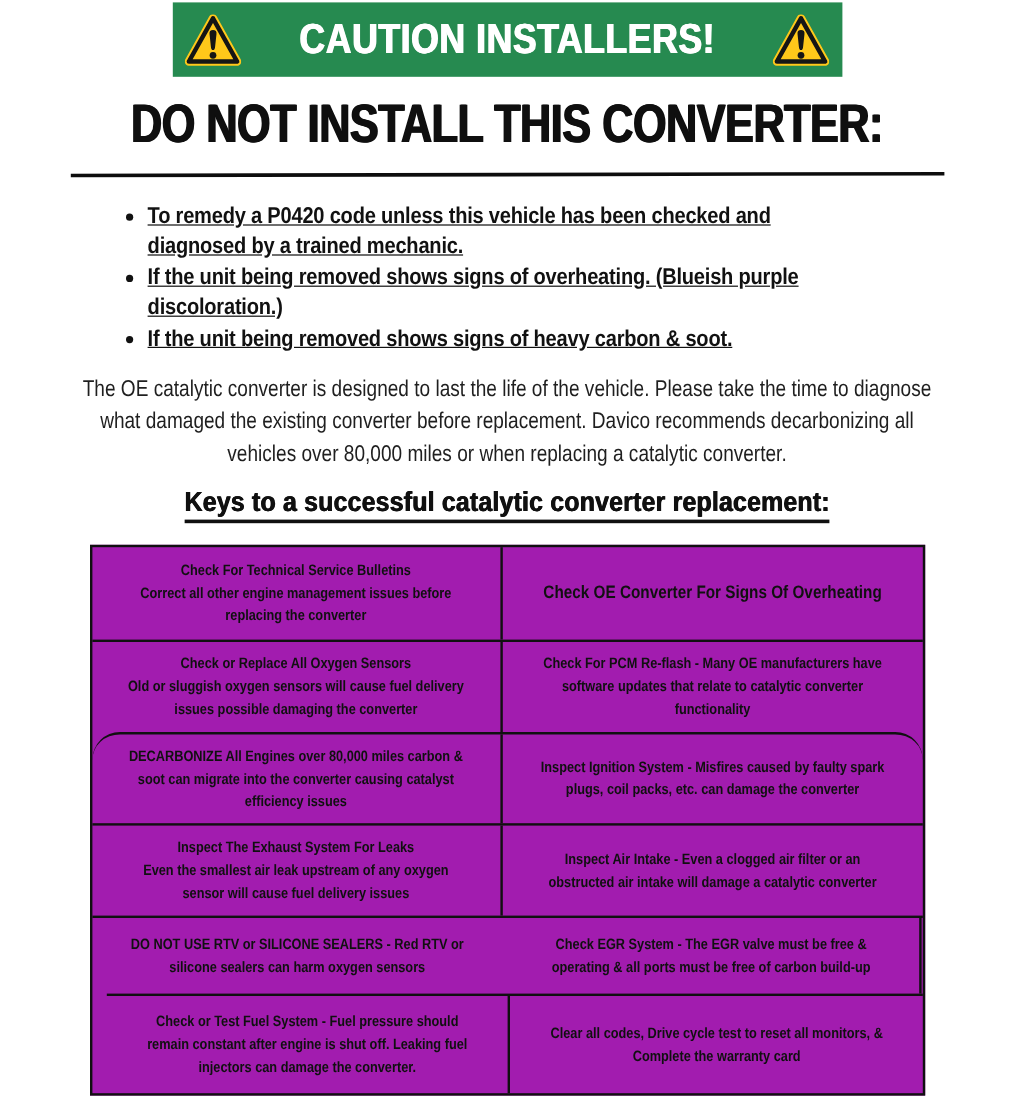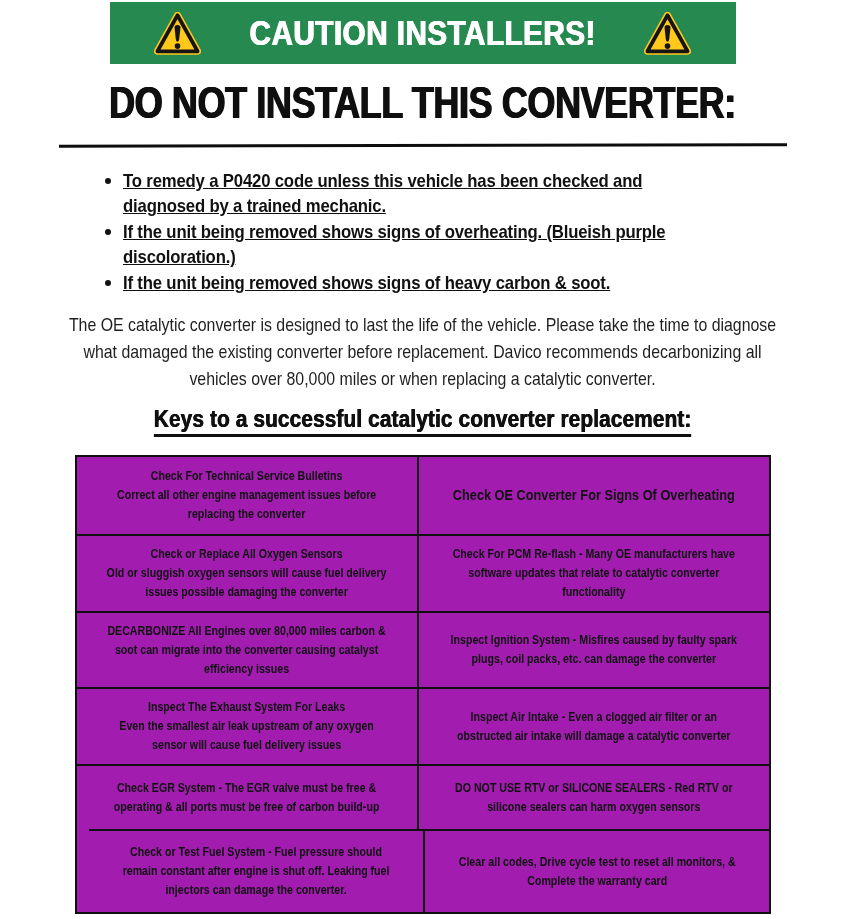--- a/index.html
+++ b/index.html
@@ -8,21 +8,21 @@
     width: 845px; height: 919px;
     background: #ffffff;
     font-family: "Liberation Sans", sans-serif;
     overflow: hidden;
     color: #101010;
   }
   .page { width: 845px; height: 919px; position: relative; }
 
   
   .banner {
-    width: 626px; height: 62px;
+    width: 558px; height: 62px;
     margin: 2px auto 0 auto;
     background: #268a50;
     display: flex; align-items: center; justify-content: center;
     gap: 18px;
   }
   .banner-text {
     color: #ffffff; font-weight: 700; font-size: 35px;
     letter-spacing: 0.5px; white-space: nowrap;
     display: inline-block; transform: scaleX(0.85); transform-origin: center;
     text-shadow: 0.6px 0 0 #ffffff, -0.6px 0 0 #ffffff;
@@ -88,21 +88,21 @@
   
   .ktable {
     width: 696px; margin: 18px auto 0 auto;
     border: 2px solid #101010;
     background: #a21caf;
   }
   .trow { display: grid; grid-template-columns: 1fr 1.02fr; border-top: 2px solid #101010; }
   .trow:first-child { border-top: none; }
   .trow:nth-child(1) { min-height: 77px; }
   .trow:nth-child(2) { min-height: 77px; text-align: right; }
-  .trow:nth-child(3) { min-height: 76px; }
+  .trow:nth-child(3) { min-height: 76px; border-radius: 23px; }
   .trow:nth-child(4) { min-height: 77px; }
   .trow:nth-child(5) { min-height: 65px; }
   .trow:nth-child(6) { min-height: 83px; margin-left: 12px; }
   .cell {
     display: flex; align-items: center; justify-content: center;
     padding: 6px 2px;
   }
   .cell-left { border-right: 2px solid #101010; }
   .cell-inner {
     width: 118%; flex: 0 0 auto;
@@ -276,40 +276,40 @@
             <div class="cline">
               <span>Inspect Air Intake - Even a clogged air filter or an</span>
             </div>
             <div class="cline">
               <span>obstructed air intake will damage a catalytic converter</span>
             </div>
           </div>
         </div>
       </div>
       <div class="trow">
+        <div class="cell cell-right">
+          <div class="cell-inner">
+            <div class="cline">
+              <span>DO NOT USE RTV or SILICONE SEALERS - Red RTV or</span>
+            </div>
+            <div class="cline">
+              <span>silicone sealers can harm oxygen sensors</span>
+            </div>
+          </div>
+        </div>
         <div class="cell cell-left">
           <div class="cell-inner">
             <div class="cline">
               <span>Check EGR System - The EGR valve must be free &amp;</span>
             </div>
             <div class="cline">
               <span>operating &amp; all ports must be free of carbon build-up</span>
             </div>
           </div>
         </div>
-        <div class="cell cell-right">
-          <div class="cell-inner">
-            <div class="cline">
-              <span>DO NOT USE RTV or SILICONE SEALERS - Red RTV or</span>
-            </div>
-            <div class="cline">
-              <span>silicone sealers can harm oxygen sensors</span>
-            </div>
-          </div>
-        </div>
       </div>
       <div class="trow">
         <div class="cell cell-left">
           <div class="cell-inner">
             <div class="cline">
               <span>Check or Test Fuel System - Fuel pressure should</span>
             </div>
             <div class="cline">
               <span>remain constant after engine is shut off.  Leaking fuel</span>
             </div>

